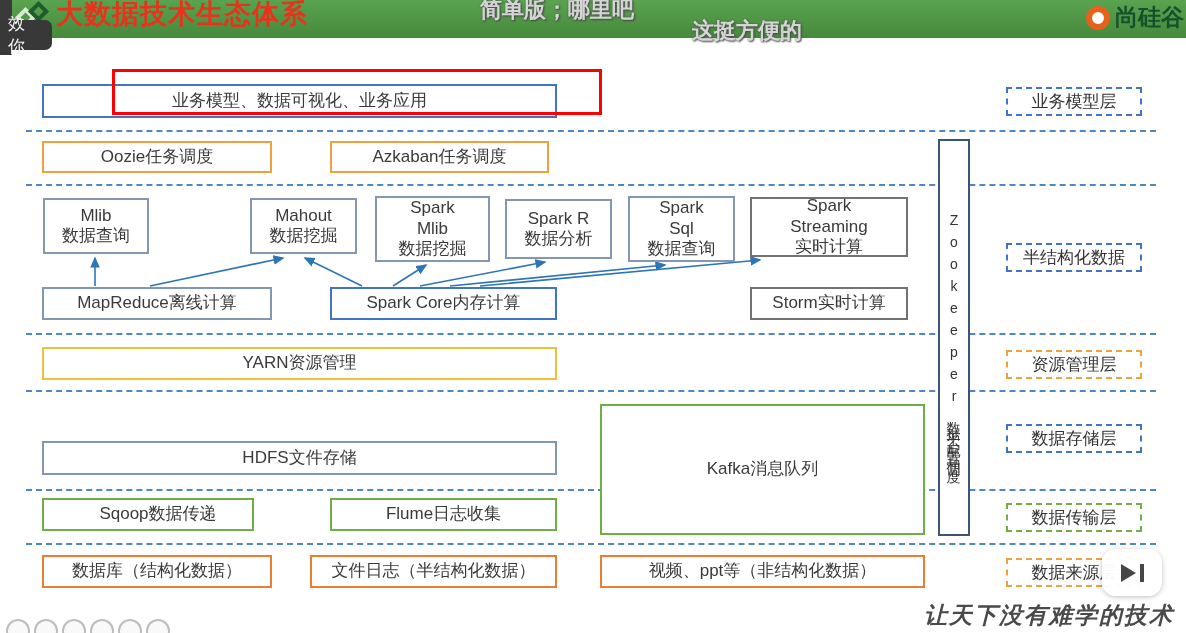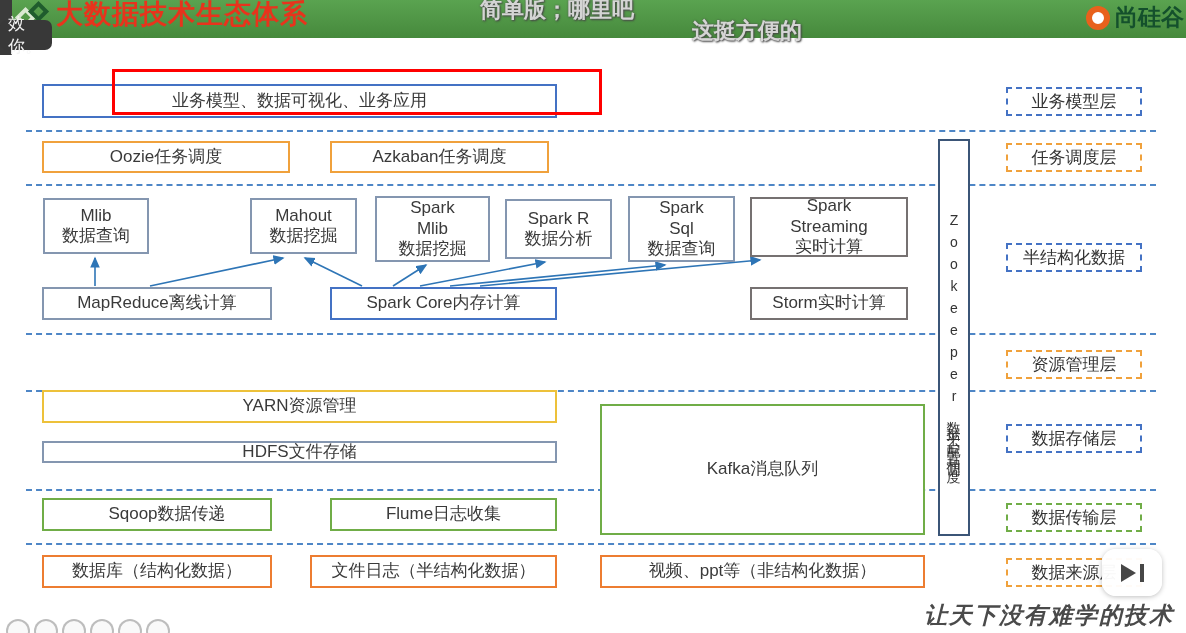--- a/index.html
+++ b/index.html
@@ -30,21 +30,21 @@
   .sep { position:absolute; left:26px; width:1130px; border-top:2px dashed #4e86c6; z-index:0; }
 
   
   .bx { position:absolute; background:#fff; border:2px solid #0f172a; display:flex; align-items:center;
         justify-content:center; text-align:center; font-size:17px; color:#3a3a3a;
         white-space:pre-line; line-height:1.2; z-index:2; }
   .c-blue    { border-color:#4472c4; }
   .c-gblue   { border-color:#8496b0; }
   .c-orange  { border-color:#f0a13c; }
   .c-dorange { border-color:#ed7d31; }
-  .c-yellow  { border-color:#edc13a;margin-top:43px; }
+  .c-yellow  { border-color:#edc13a; }
   .c-green   { border-color:#70ad47; }
   .c-gray    { border-color:#767171; }
 
   
   .rl { position:absolute; left:1006px; width:136px; height:29px; background:#fff; border:2px dashed #4472c4;
         display:flex; align-items:center; justify-content:center; font-size:17px; color:#333; z-index:2; }
   .rl.c-orange { border-color:#f0a13c; }
   .rl.c-green  { border-color:#70ad47; }
 
   .red-rect { position:absolute; left:112px; top:69px; width:490px; height:46px;
@@ -107,23 +107,22 @@
     <line x1="393" y1="286" x2="426" y2="265" stroke="#2e75b6" stroke-width="1.6" marker-end="url(#ah)"></line>
     <line x1="420" y1="286" x2="545" y2="262" stroke="#2e75b6" stroke-width="1.6" marker-end="url(#ah)"></line>
     <line x1="450" y1="286" x2="665" y2="265" stroke="#2e75b6" stroke-width="1.6" marker-end="url(#ah)"></line>
     <line x1="480" y1="286" x2="760" y2="260" stroke="#2e75b6" stroke-width="1.6" marker-end="url(#ah)"></line>
   </svg>
 
   <div class="bx c-blue" style="left:42px;top:84px;width:515px;height:34px;">业务模型、数据可视化、业务应用</div>
   <div class="red-rect"></div>
   <div class="rl" style="top:87px">业务模型层</div>
 
-  <div class="bx c-orange" style="left:42px;top:141px;width:248px;height:32px;">Oozie任务调度</div>
+  <div class="bx c-orange" style="left:42px;top:141px;width:230px;height:32px;">Oozie任务调度</div>
   <div class="bx c-orange" style="left:330px;top:141px;width:219px;height:32px;">Azkaban任务调度</div>
-  <div class="rl c-orange" style="top:143px">任务调度层</div>
 
   <div class="bx c-gblue" style="left:43px;top:198px;width:106px;height:56px;">Mlib
 数据查询</div>
   <div class="bx c-gblue" style="left:250px;top:198px;width:107px;height:56px;">Mahout
 数据挖掘</div>
   <div class="bx c-gblue" style="left:375px;top:196px;width:115px;height:66px;">Spark
 Mlib
 数据挖掘</div>
   <div class="bx c-gblue" style="left:505px;top:199px;width:107px;height:60px;">Spark R
 数据分析</div>
@@ -134,25 +133,25 @@
 Streaming
 实时计算</div>
   <div class="bx c-gblue" style="left:42px;top:287px;width:230px;height:33px;">MapReduce离线计算</div>
   <div class="bx c-blue" style="left:330px;top:287px;width:227px;height:33px;">Spark Core内存计算</div>
   <div class="bx c-gray" style="left:750px;top:287px;width:158px;height:33px;">Storm实时计算</div>
   <div class="rl" style="top:243px">半结构化数据</div>
 
   <div class="bx c-yellow" style="left:42px;top:347px;width:515px;height:33px;">YARN资源管理</div>
   <div class="rl c-orange" style="top:350px">资源管理层</div>
 
-  <div class="bx c-gblue" style="left:42px;top:441px;width:515px;height:22px;">HDFS文件存储</div>
+  <div class="bx c-gblue" style="left:42px;top:441px;width:515px;height:34px;">HDFS文件存储</div>
   <div class="bx c-green" style="left:600px;top:404px;width:325px;height:131px;">Kafka消息队列</div>
   <div class="rl" style="top:424px">数据存储层</div>
 
-  <div class="bx c-green" style="left:42px;top:498px;width:230px;height:33px;padding-left:20px;">Sqoop数据传递</div>
+  <div class="bx c-green" style="left:42px;top:498px;width:212px;height:33px;padding-left:20px;">Sqoop数据传递</div>
   <div class="bx c-green" style="left:330px;top:498px;width:227px;height:33px;">Flume日志收集</div>
   <div class="rl c-green" style="top:503px">数据传输层</div>
 
   <div class="bx c-dorange" style="left:42px;top:555px;width:230px;height:33px;">数据库（结构化数据）</div>
   <div class="bx c-dorange" style="left:310px;top:555px;width:247px;height:33px;">文件日志（半结构化数据）</div>
   <div class="bx c-dorange" style="left:600px;top:555px;width:325px;height:33px;">视频、ppt等（非结构化数据）</div>
   <div class="rl c-orange" style="top:558px">数据来源层</div>
 
   <div class="zk">Zookeeper数据平台配置和调度</div>
 

